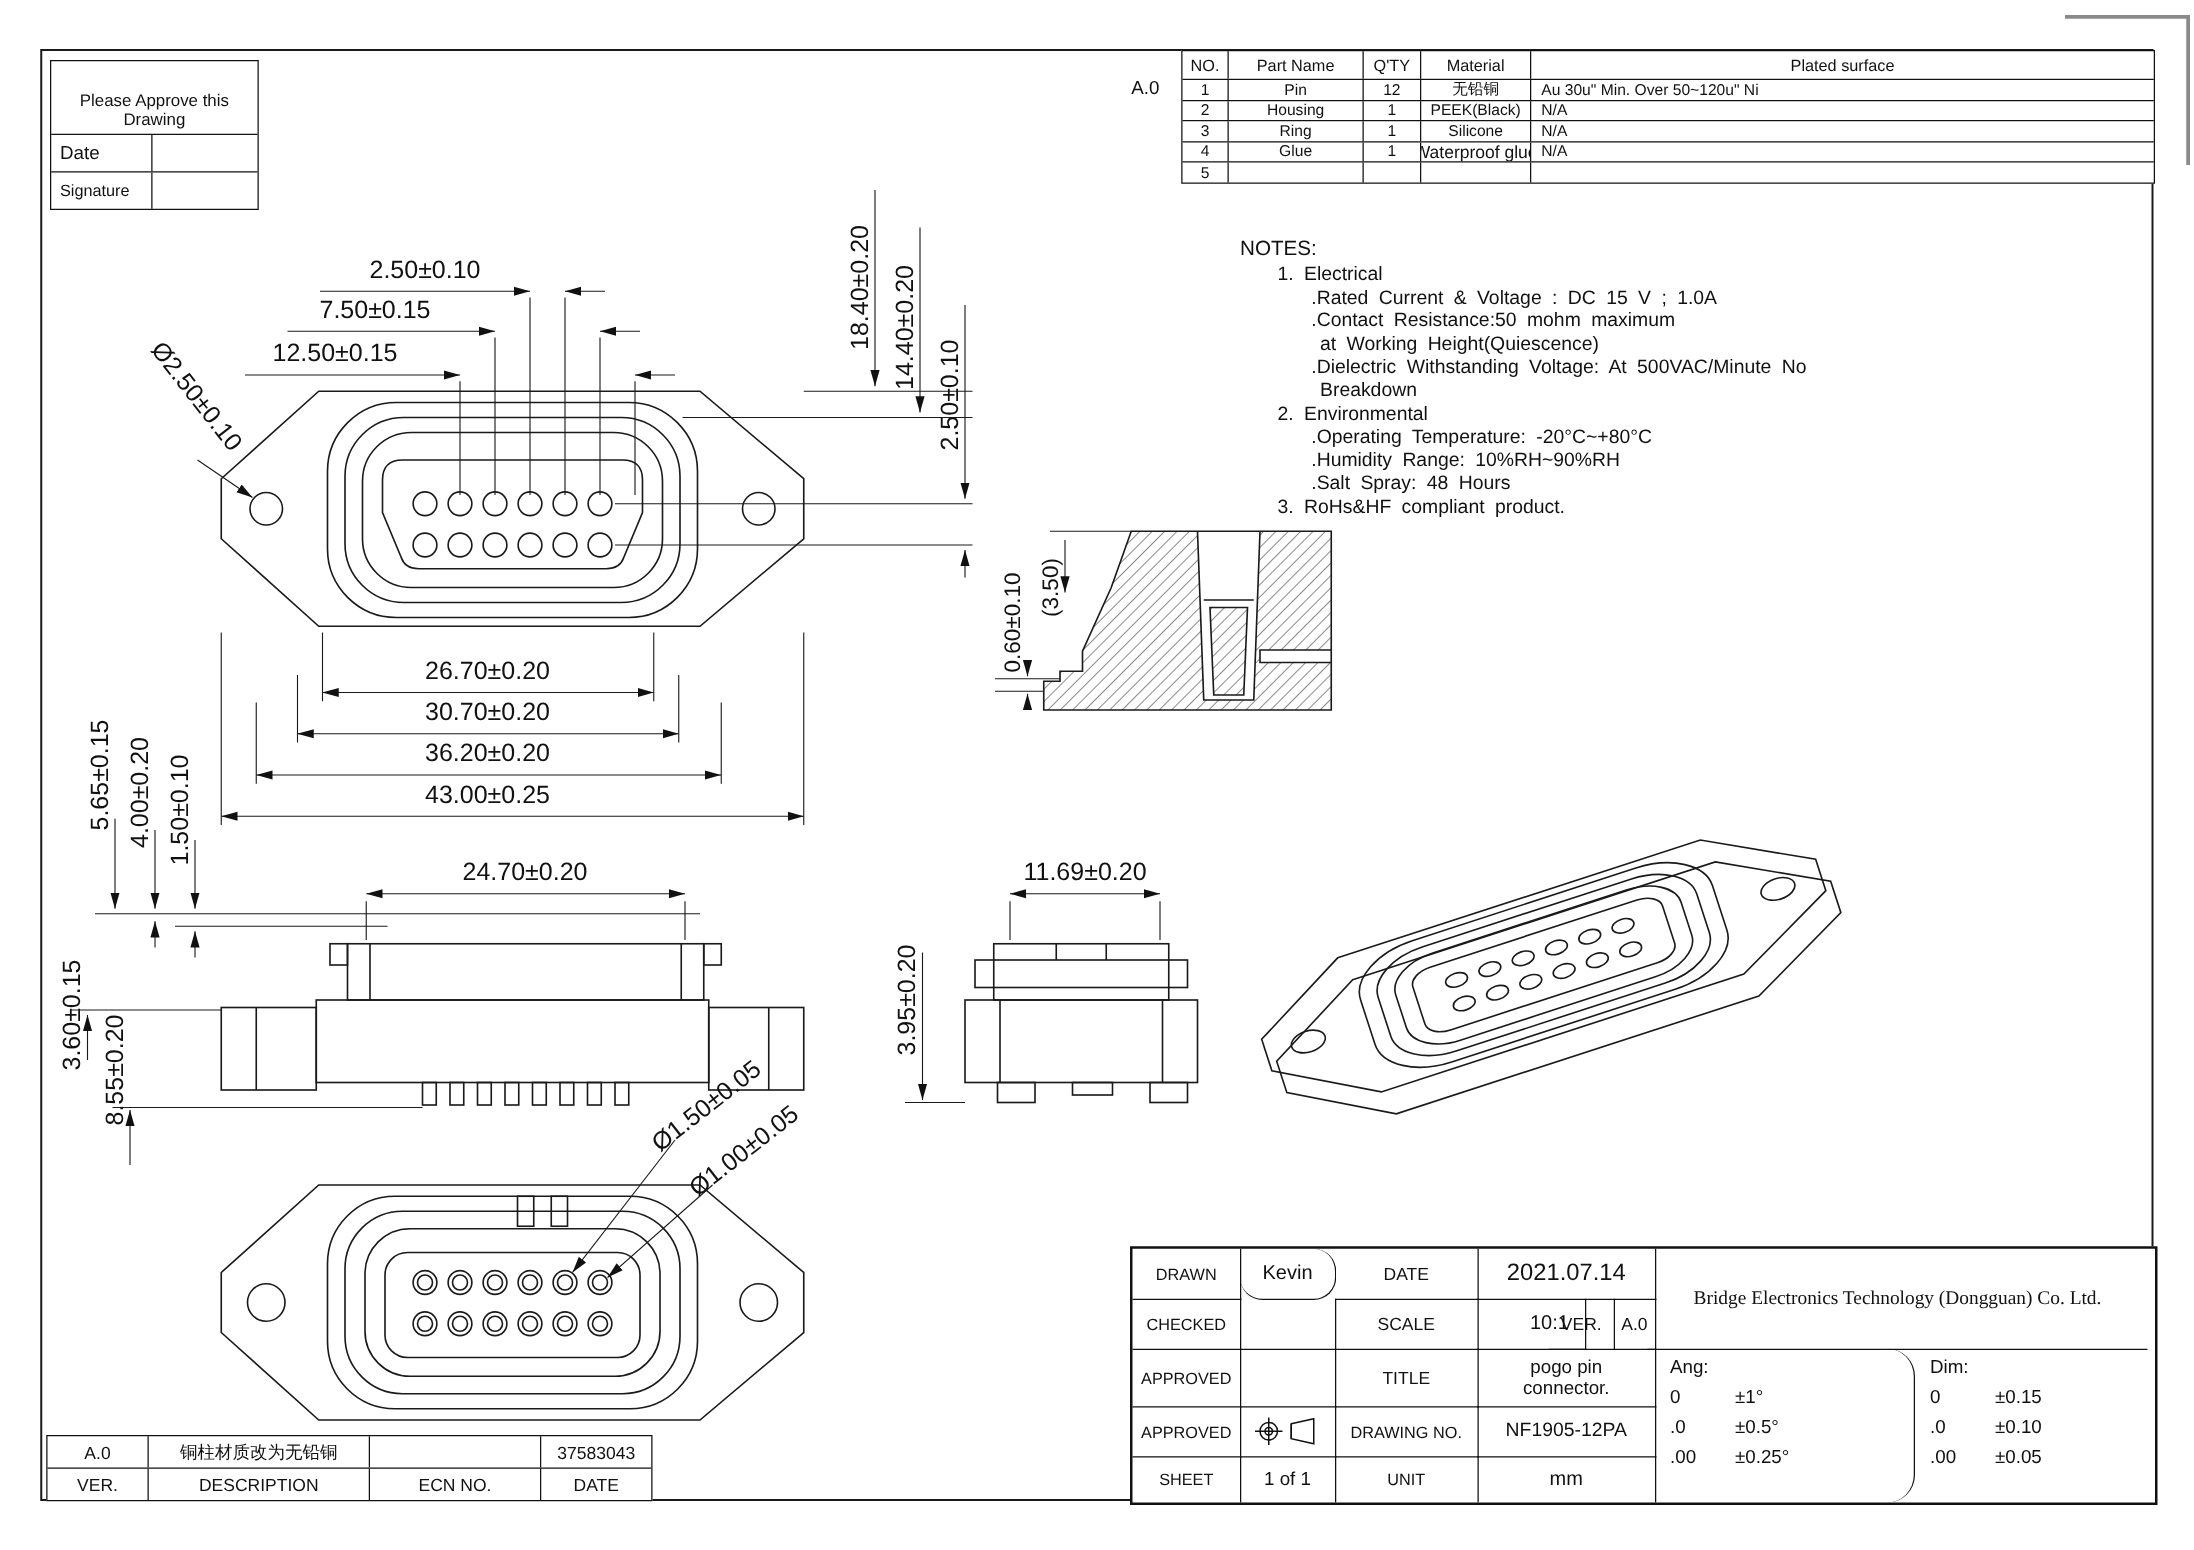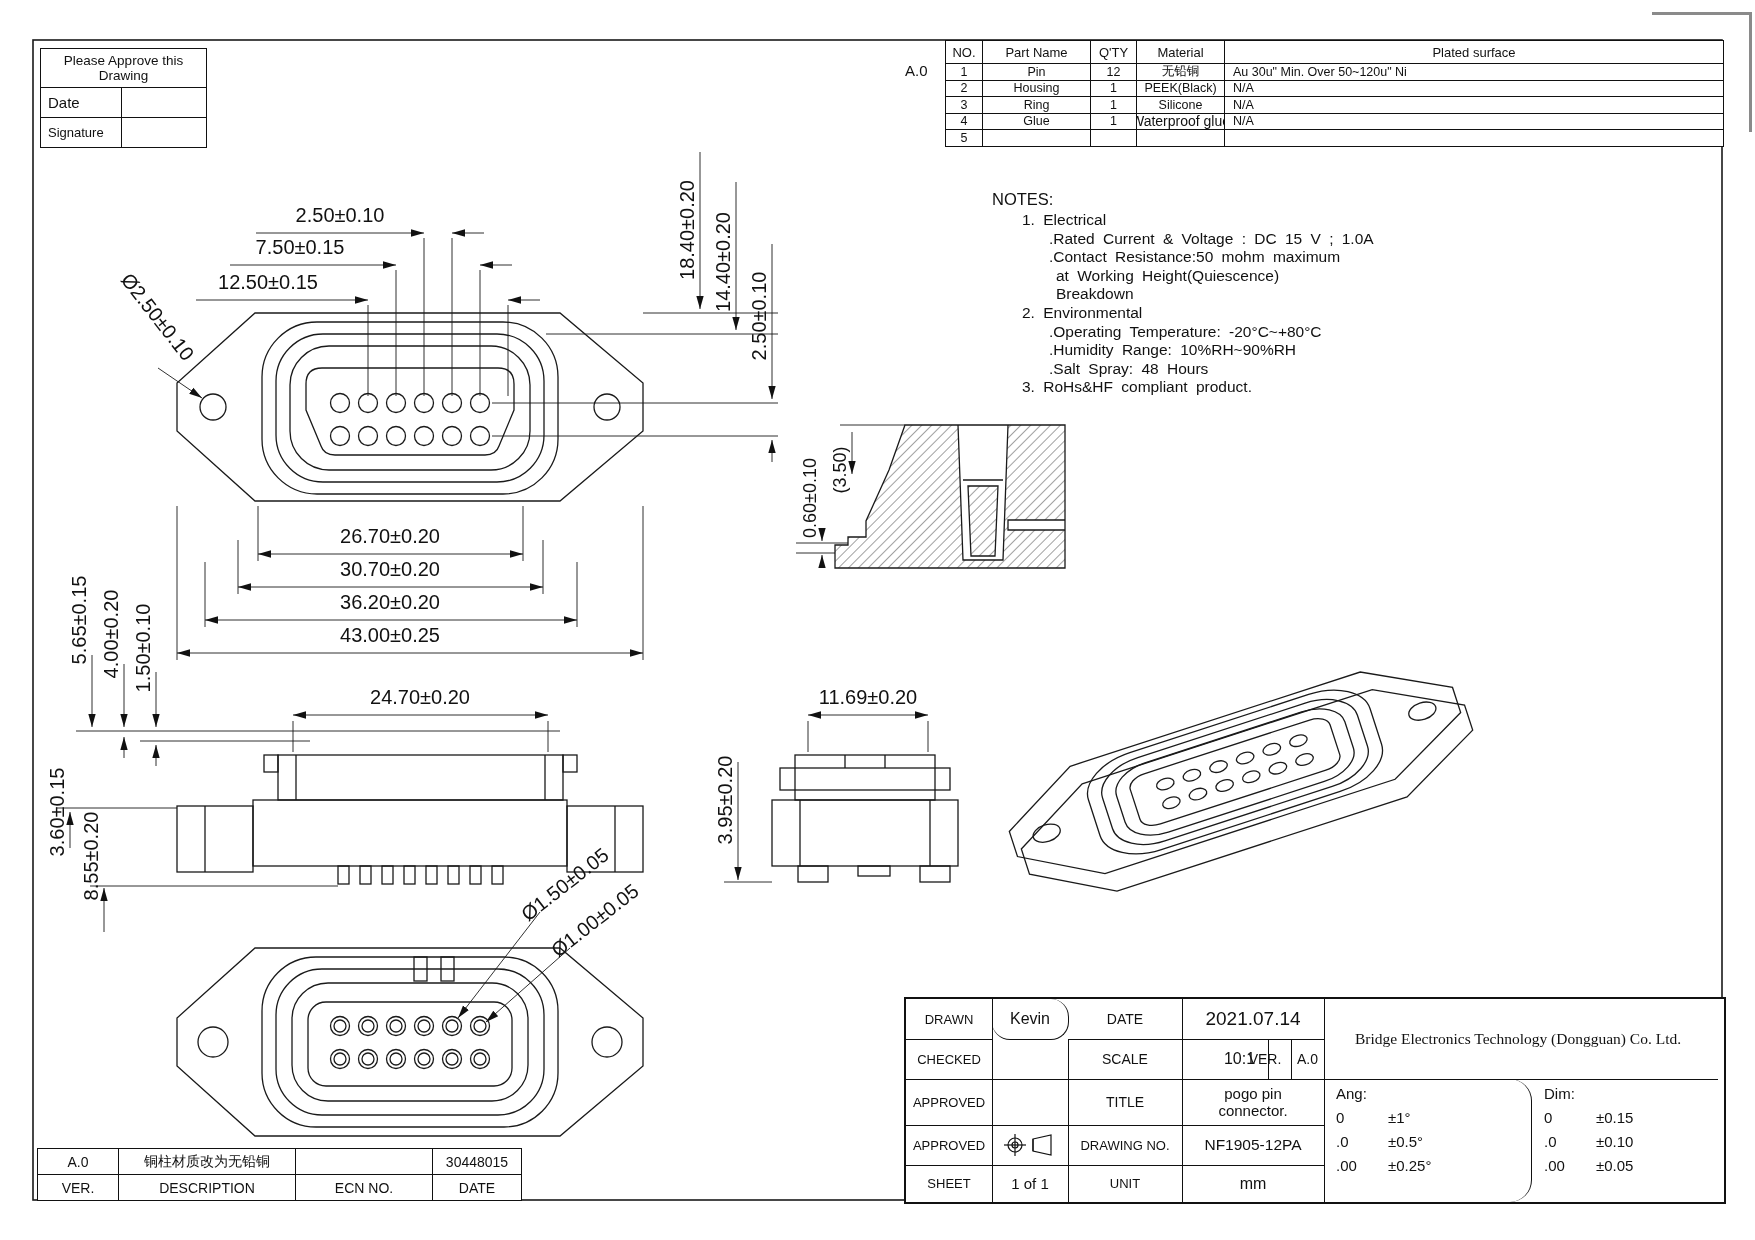--- a/index.html
+++ b/index.html
@@ -3,21 +3,21 @@
 <meta charset="utf-8">
 <style>
   html,body{margin:0;padding:0;background:#fff;}
   body{width:1755px;height:1240px;position:relative;font-family:"Liberation Sans",sans-serif;color:#111;overflow:hidden;}
   .abs{position:absolute;}
   svg text{fill:#111;}
   .dtxt{font-family:"Liberation Sans",sans-serif;font-size:20px;}
   .dtxt-s{font-family:"Liberation Sans",sans-serif;font-size:18px;}
   
   .approval{left:40px;top:48px;width:165px;border:1.6px solid #111;background:#fff;}
-  .ap-head{border-bottom:1.3px solid #111;text-align:center;font-size:13.5px;padding:4px 2px;line-height:15px;}
+  .ap-head{border-bottom:1.3px solid #111;text-align:center;font-size:13.5px;padding:4px 2px;line-height:15px;margin-top:20px;}
   .ap-row{display:flex;height:29px;border-bottom:1.3px solid #111;}
   .ap-row:last-child{border-bottom:none;}
   .ap-label{width:73px;border-right:1.3px solid #111;display:flex;align-items:center;padding-left:7px;font-size:15px;}
   .ap-label.sm{font-size:13px;}
   .ap-val{flex:1;}
   
   .parts{left:945px;top:40px;width:777px;border:1.6px solid #111;background:#fff;font-size:12.5px;}
   .p-row{display:flex;border-bottom:1px solid #111;}
   .p-row:last-child{border-bottom:none;}
   .p-cell{border-right:1px solid #111;display:flex;align-items:center;justify-content:center;text-align:center;overflow:hidden;white-space:nowrap;}
@@ -381,20 +381,21 @@
     <div class="p-cell pc5"></div>
   </div>
 </div>
 
 <div class="abs notes">
   <div class="notes-title">NOTES:</div>
   <div class="note-line n1">1.  Electrical</div>
   <div class="note-line n2">.Rated Current &amp; Voltage : DC 15 V ; 1.0A</div>
   <div class="note-line n2">.Contact Resistance:50 mohm maximum</div>
   <div class="note-line n2c">at Working Height(Quiescence)</div>
+  <div class="note-line n2">.Dielectric Withstanding Voltage: At 500VAC/Minute No</div>
   <div class="note-line n2c">Breakdown</div>
   <div class="note-line n1">2.  Environmental</div>
   <div class="note-line n2">.Operating Temperature: -20°C~+80°C</div>
   <div class="note-line n2">.Humidity Range: 10%RH~90%RH</div>
   <div class="note-line n2">.Salt Spray: 48 Hours</div>
   <div class="note-line n1">3.  RoHs&amp;HF compliant product.</div>
 </div>
 
 <div class="abs tblock">
 
@@ -469,21 +470,21 @@
         <div class="tol-t">±0.05</div>
       </div>
   </div>
 </div>
 
 <div class="abs revtab">
   <div class="r-row">
     <div class="r-cell rc1">A.0</div>
     <div class="r-cell rc2">铜柱材质改为无铅铜</div>
     <div class="r-cell rc3"></div>
-    <div class="r-cell rc4">30448015</div>
+    <div class="r-cell rc4">37583043</div>
   </div>
   <div class="r-row">
     <div class="r-cell rc1">VER.</div>
     <div class="r-cell rc2">DESCRIPTION</div>
     <div class="r-cell rc3">ECN NO.</div>
     <div class="r-cell rc4">DATE</div>
   </div>
 </div>
 
 </body></html>

